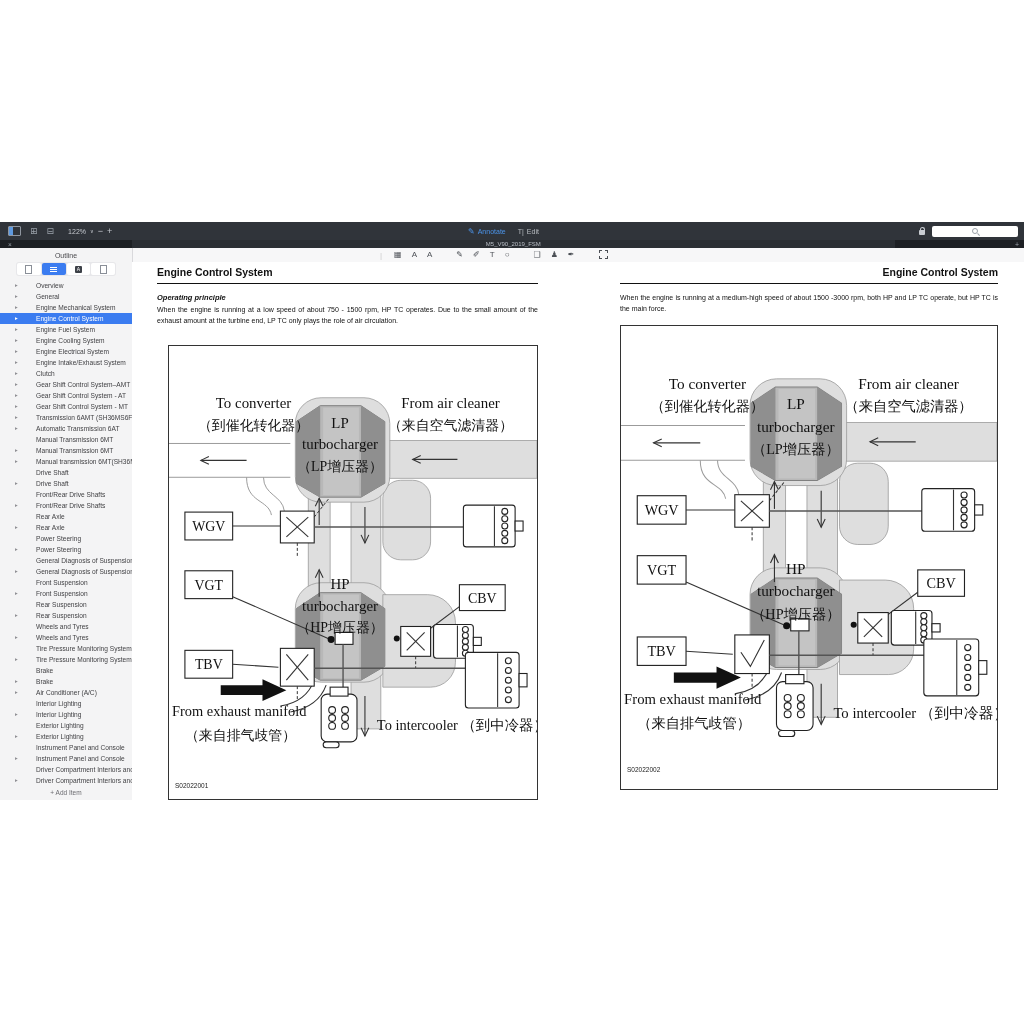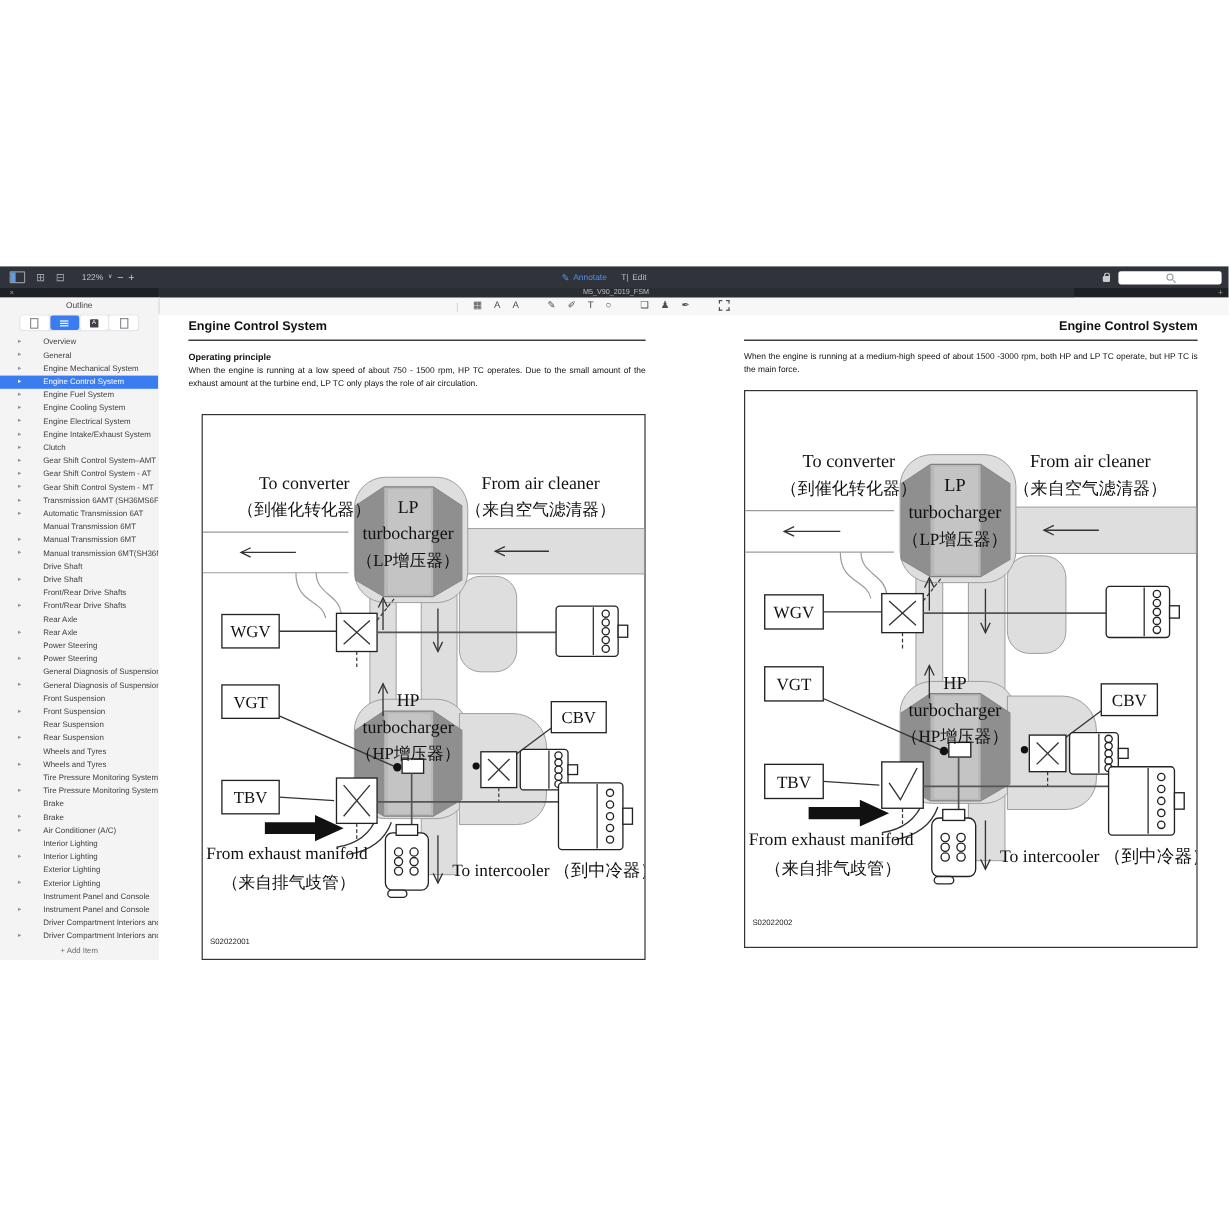--- a/index.html
+++ b/index.html
@@ -70,21 +70,21 @@
   .additem{text-align:center;font-size:6.5px;color:#6b6b70;margin-top:3px;}
 
   
   .doc{position:absolute;top:40px;left:132px;right:0;height:552px;background:#fff;}
   .page{position:absolute;top:0;}
   .page1{left:25px;width:381px;height:552px;}
   .page2{left:488px;width:378px;height:552px;}
   .p-h1{position:absolute;top:4px;left:0;right:0;font-size:10.5px;font-weight:bold;color:#111;
         border-bottom:1.5px solid #111;padding-bottom:5px;}
   .p-h1.right{text-align:right;}
-  .p-sec{position:absolute;top:31px;left:0;font-size:7.5px;font-weight:bold;color:#111;}
+  .p-sec{position:absolute;top:31px;left:0;font-size:7.5px;font-weight:bold;color:#111;font-style:italic;}
   .p-body{position:absolute;left:0;right:0;font-size:7px;line-height:10.5px;color:#111;text-align:justify;}
   .page1 .p-body{top:43px;}
   .page2 .p-body{top:31px;}
   .figbox{position:absolute;border:1.2px solid #333;background:#fff;}
   .fig1{left:11px;top:83px;width:368px;height:453px;}
   .fig2{left:0;top:63px;width:376px;height:463px;}
   .figcap{position:absolute;left:6px;font-size:6.5px;color:#222;}
   .fig1 .figcap{bottom:10px;}
   .fig2 .figcap{bottom:16px;}
   svg.diag{position:absolute;left:0;top:0;width:100%;height:100%;}

